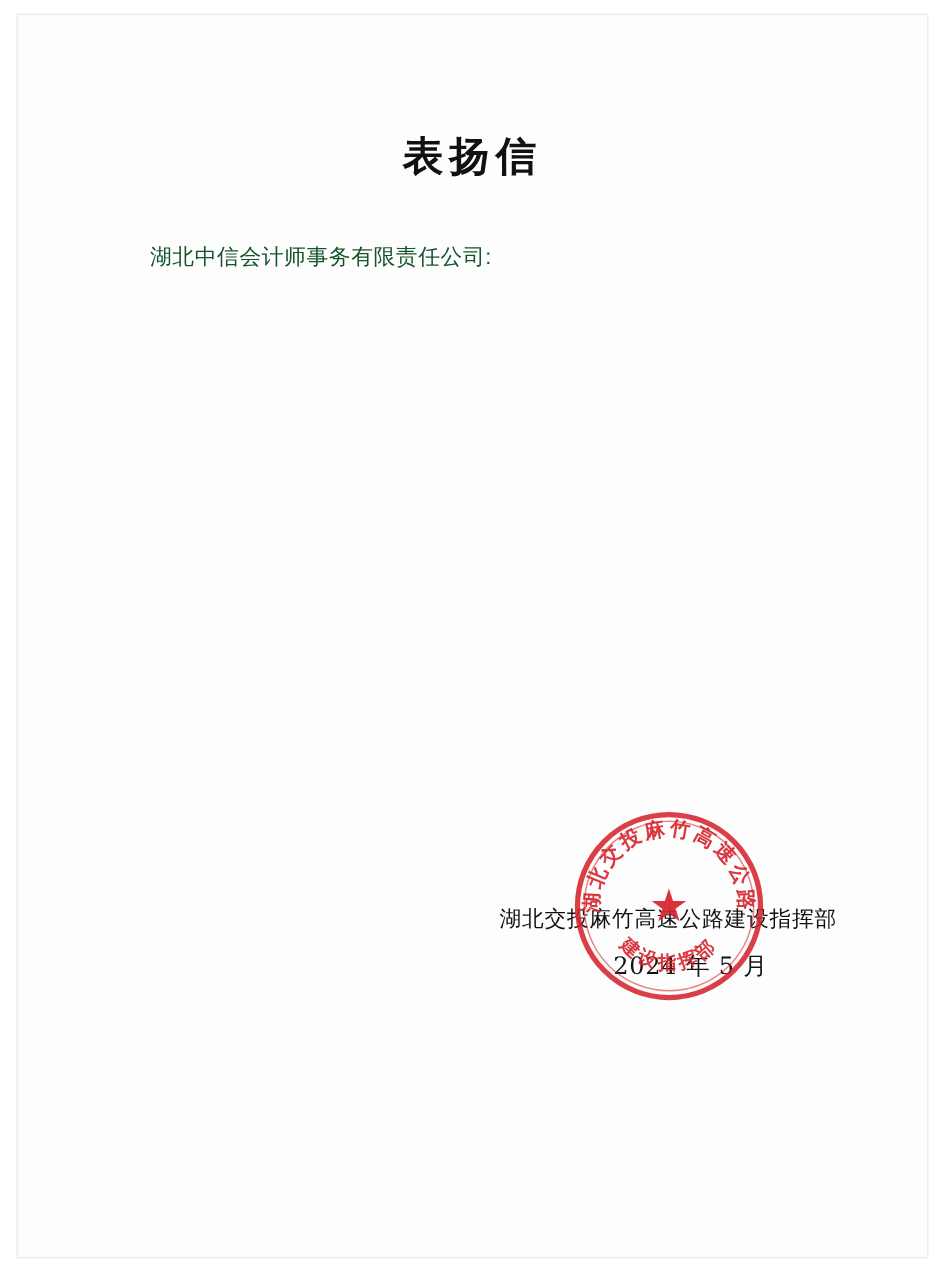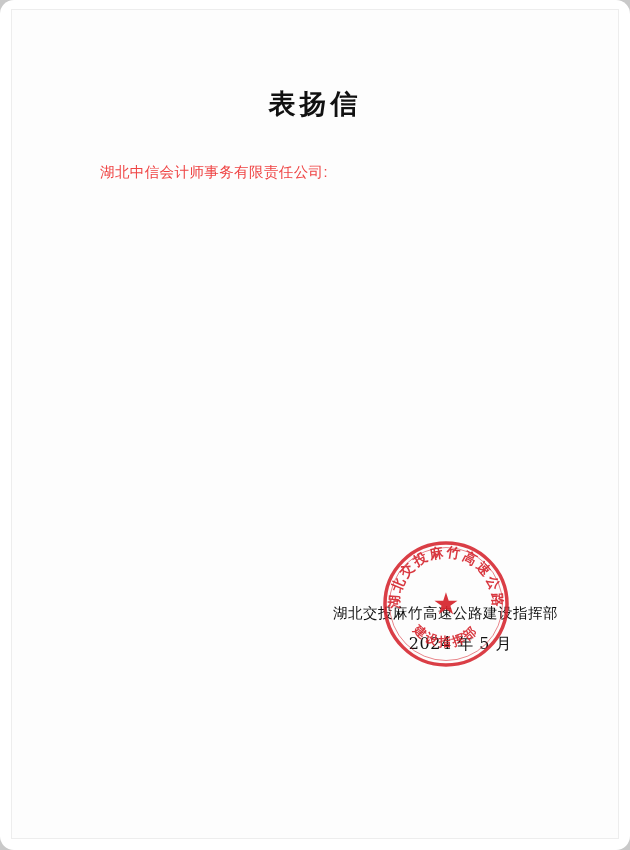--- a/index.html
+++ b/index.html
@@ -12,21 +12,20 @@
     height: 850px;
     overflow: hidden;
     font-family: "DejaVu Sans", sans-serif;
   }
   .page {
     position: relative;
     width: 630px;
     height: 850px;
     background: #ffffff;
     box-sizing: border-box;
-    border-radius: 14px;
   }
   .paper {
     position: absolute;
     left: 12px;
     top: 10px;
     width: 606px;
     height: 828px;
     background: #fdfdfd;
     box-shadow: 0 0 0 1px #ededed;
     box-sizing: border-box;
@@ -42,21 +41,21 @@
     color: #111111;
   }
   .body-block {
     margin: 0 auto;
     width: 430px;
     padding-top: 38px;
   }
   .salutation {
     font-family: Liberation Sans, sans-serif;
     font-size: 14.5px;
-    color: #ef4444;
+    color: #14532d;
     line-height: 1.7;
     letter-spacing: 0.4px;
   }
   p.para {
     font-family: "DejaVu Serif", serif;
     font-size: 14.5px;
     color: #111;
     line-height: 2.0;
     letter-spacing: 0.3px;
     text-indent: 30px;

